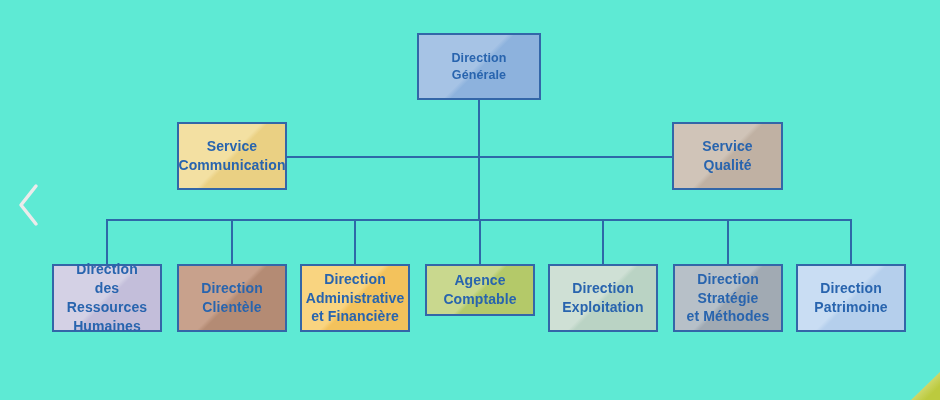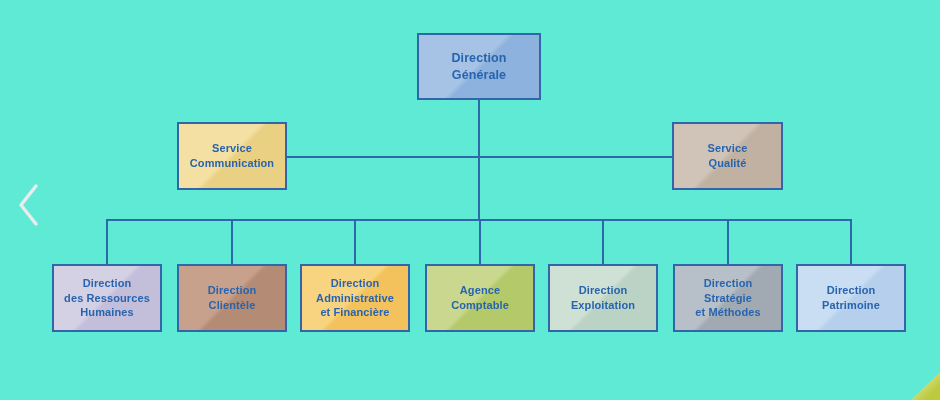--- a/index.html
+++ b/index.html
@@ -14,33 +14,33 @@
   .node {
     position: absolute;
     box-sizing: border-box;
     border: 2px solid var(--node-border, #3366a8);
     color: var(--node-text, #2864ae);
     display: flex;
     align-items: center;
     justify-content: center;
     text-align: center;
     font-weight: bold;
-    font-size: 11px;
+    font-size: 14px;
     line-height: 1.35;
     white-space: pre-line;
     letter-spacing: 0.1px;
   }
   
   #n-dg   { left: 417px; top: 33px;  width: 124px; height: 67px; font-size: 12.5px; }
   #n-com  { left: 177px; top: 122px; width: 110px; height: 68px; }
   #n-qua  { left: 672px; top: 122px; width: 111px; height: 68px; }
   #n-drh  { left: 52px;  top: 264px; width: 110px; height: 68px; }
   #n-dcl  { left: 177px; top: 264px; width: 110px; height: 68px; }
   #n-daf  { left: 300px; top: 264px; width: 110px; height: 68px; }
-  #n-aco  { left: 425px; top: 264px; width: 110px; height: 68px; }
+  #n-aco  { left: 425px; top: 264px; width: 110px; height: 52px; }
   #n-dex  { left: 548px; top: 264px; width: 110px; height: 68px; }
   #n-dsm  { left: 673px; top: 264px; width: 110px; height: 68px; }
   #n-dpa  { left: 796px; top: 264px; width: 110px; height: 68px; }
 
   .line { position: absolute; background: var(--line-color, #2e68a8); }
   .l-root-v   { left: 478px; top: 100px; width: 2px;   height: 121px; }
   .l-services { left: 287px; top: 156px; width: 385px; height: 2px; }
   .l-bus      { left: 106px; top: 219px; width: 746px; height: 2px; }
   .drop       { top: 219px; width: 2px; height: 45px; }
   .d1 { left: 106px; } .d2 { left: 231px; } .d3 { left: 354px; }

